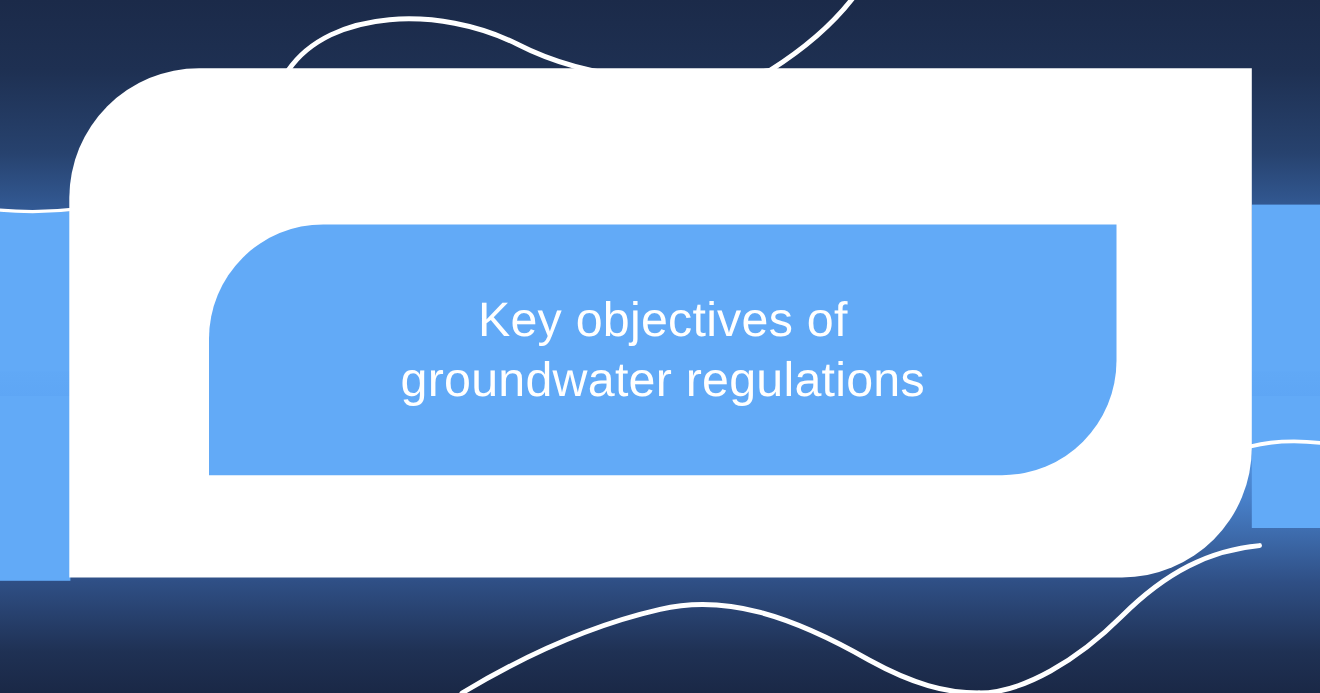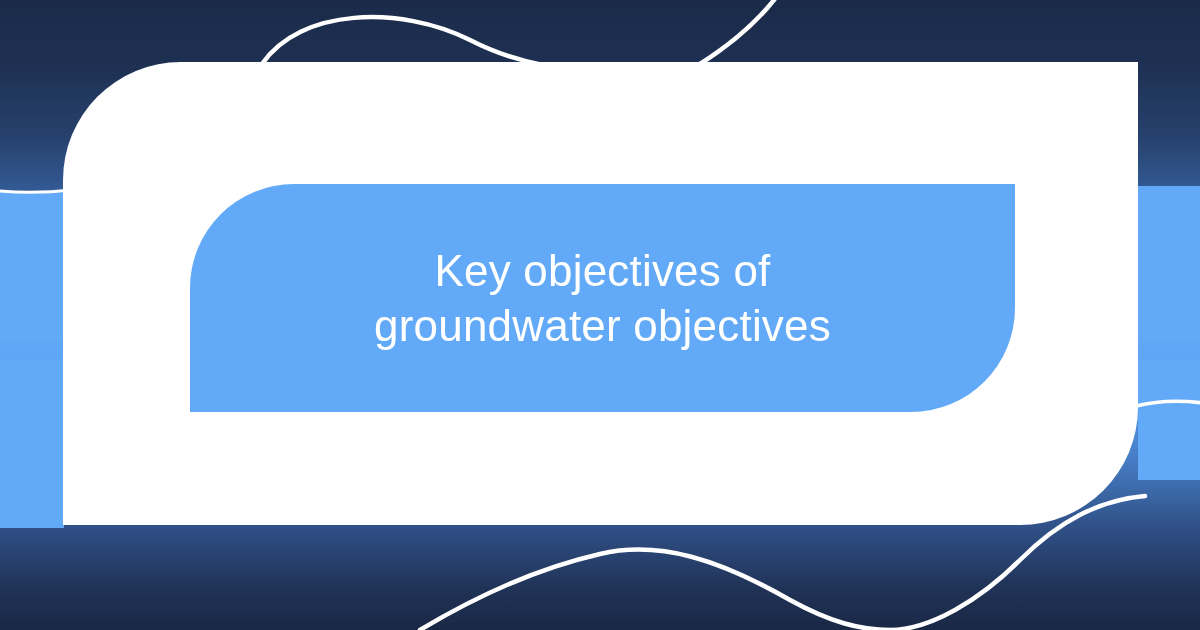--- a/index.html
+++ b/index.html
@@ -53,21 +53,21 @@
     border-top-left-radius: 118px;
     border-top-right-radius: 0;
     border-bottom-right-radius: 118px;
     border-bottom-left-radius: 0;
   }
 
   
   .blue-plate {
     position: absolute;
     left: 190px;
-    top: 184px;
+    top: 204px;
     width: 825px;
     height: 228px;
     background: #62aaf7;
     border-top-left-radius: 104px;
     border-top-right-radius: 0;
     border-bottom-right-radius: 104px;
     border-bottom-left-radius: 0;
     display: flex;
     align-items: center;
     justify-content: center;
@@ -102,21 +102,21 @@
   <div class="side-strip strip-left-upper"></div>
   <div class="side-strip strip-left-lower"></div>
   <div class="side-strip strip-right-upper"></div>
   <div class="side-strip strip-right-lower"></div>
 
   <div class="white-card"></div>
 
   <div class="blue-plate">
     <h1 class="title-text">
       <span>Key objectives of</span><br>
-      <span>groundwater objectives</span>
+      <span>groundwater regulations</span>
     </h1>
   </div>
 
   <svg class="curves" width="1200" height="630" viewBox="0 0 1200 630">
 
     <path d="M 262 64 C 300 8 400 5 470 40 C 540 76 620 77 700 64" fill="none" stroke="#ffffff" stroke-width="4.5" stroke-linecap="round"></path>
     <path d="M 700 64 C 730 45 760 20 780 -8" fill="none" stroke="#ffffff" stroke-width="4.5" stroke-linecap="round"></path>
 
     <path d="M -10 190 C 40 196 110 190 150 170" fill="none" stroke="#ffffff" stroke-width="3" stroke-linecap="round"></path>
 

